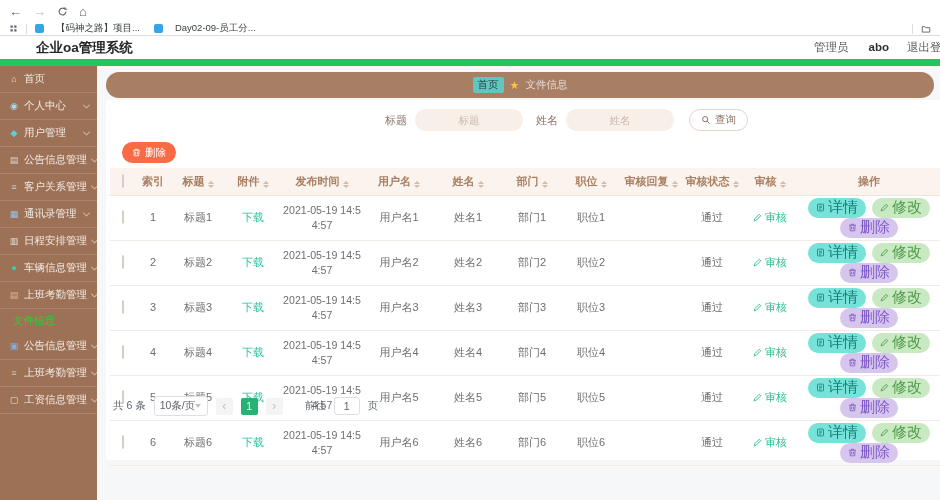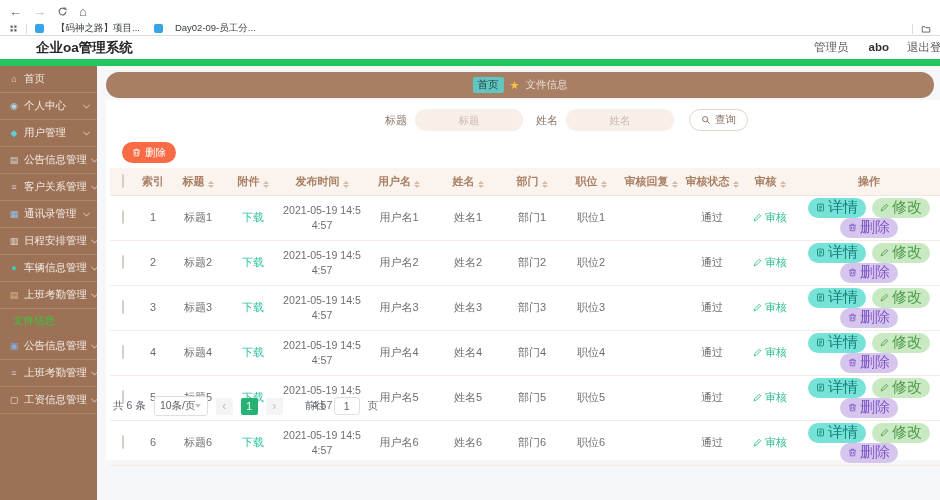--- a/index.html
+++ b/index.html
@@ -64,21 +64,21 @@
   .link-dl { color:#2fc3a0; cursor:pointer; }
   .cell-time { word-break:break-all; font-size:10.6px;text-align:center; }
   .link-audit { color:#30bd92; cursor:pointer; display:inline-flex; align-items:center; gap:3px; }
   .act { display:inline-flex; align-items:center; gap:3px; height:20px; padding:0 8px; border:none; border-radius:10px; font-size:15px; cursor:pointer; margin:0 3px; }
   .act-detail { background:#77e2d7; color:#157f76; }
   .act-edit   { background:#c9e9c3; color:#4f9b49; }
   .act-del    { background:#d6c6ee; color:#7e57c5; }
 
   
   .pager { position:absolute; top:296px; left:7px; display:flex; align-items:center; gap:8px; font-size:10.5px; color:#5f6470; }
-  .size-sel { width:54px; height:20px; border:1px solid #dcdfe6; border-radius:3px; display:flex; align-items:center; justify-content:center; padding:0 5px; color:#606266; cursor:pointer; background:#fff; }
+  .size-sel { width:54px; height:20px; border:1px solid #dcdfe6; border-radius:3px; display:flex; align-items:center; justify-content:flex-start; padding:0 5px; color:#606266; cursor:pointer; background:#fff; }
   .sel-caret { width:0; height:0; border-left:3.5px solid transparent; border-right:3.5px solid transparent; border-top:4px solid #c0c4cc; }
   .pg-btn { width:17px; height:17px; background:#f4f4f5; border-radius:2px; color:#b9bfc9; display:flex; align-items:center; justify-content:center; font-size:12px; cursor:pointer; }
   .pg-cur { background:#26b273; color:#fff; font-size:10.5px; }
   .goto-input { width:26px; height:18px; border:1px solid #dcdfe6; border-radius:3px; text-align:center; font-size:10.5px; color:#606266; outline:none; }
   svg { display:block; }
 </style>
 </head>
 <body>
 
 <div id="app">

